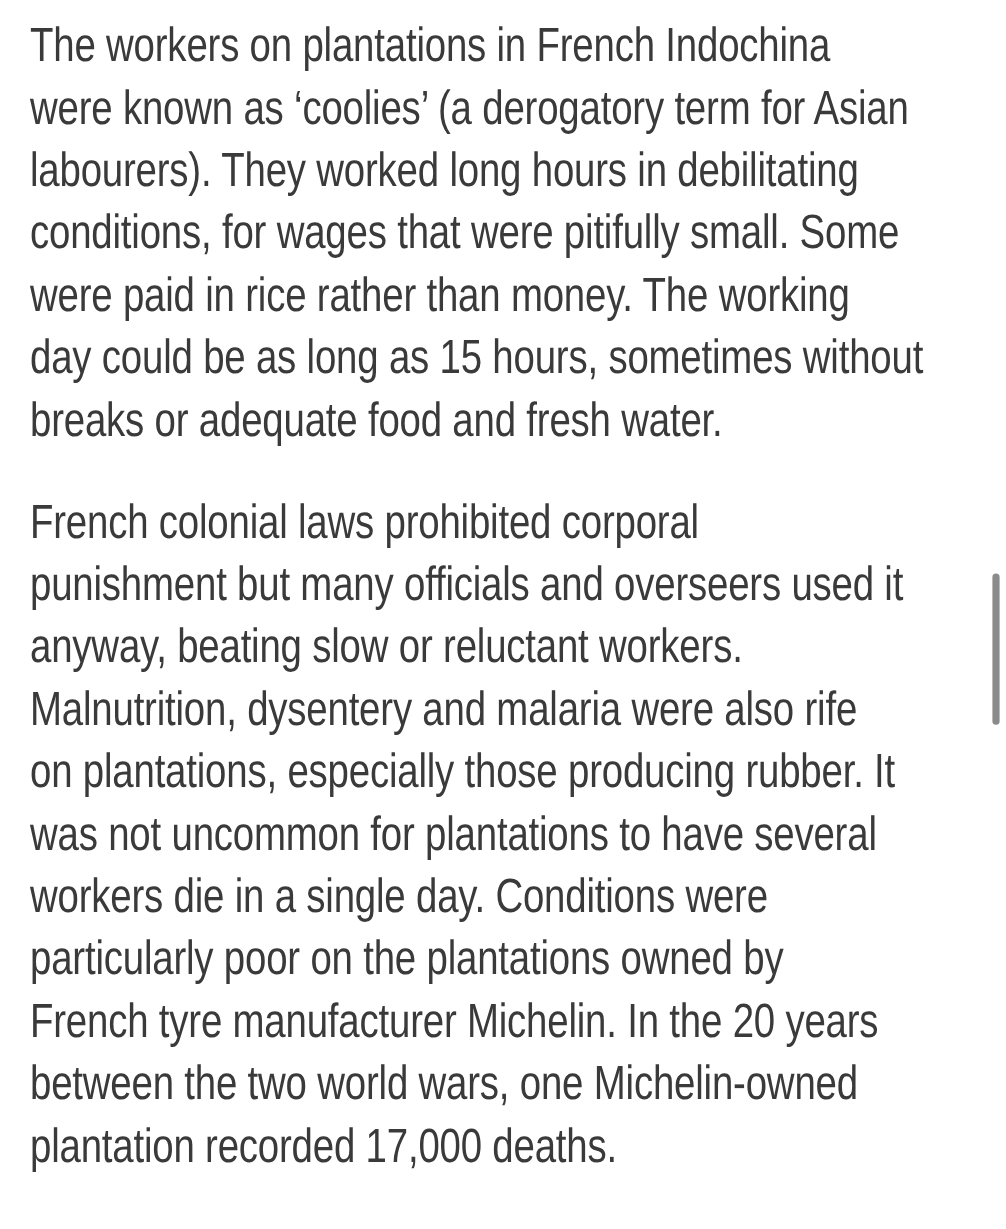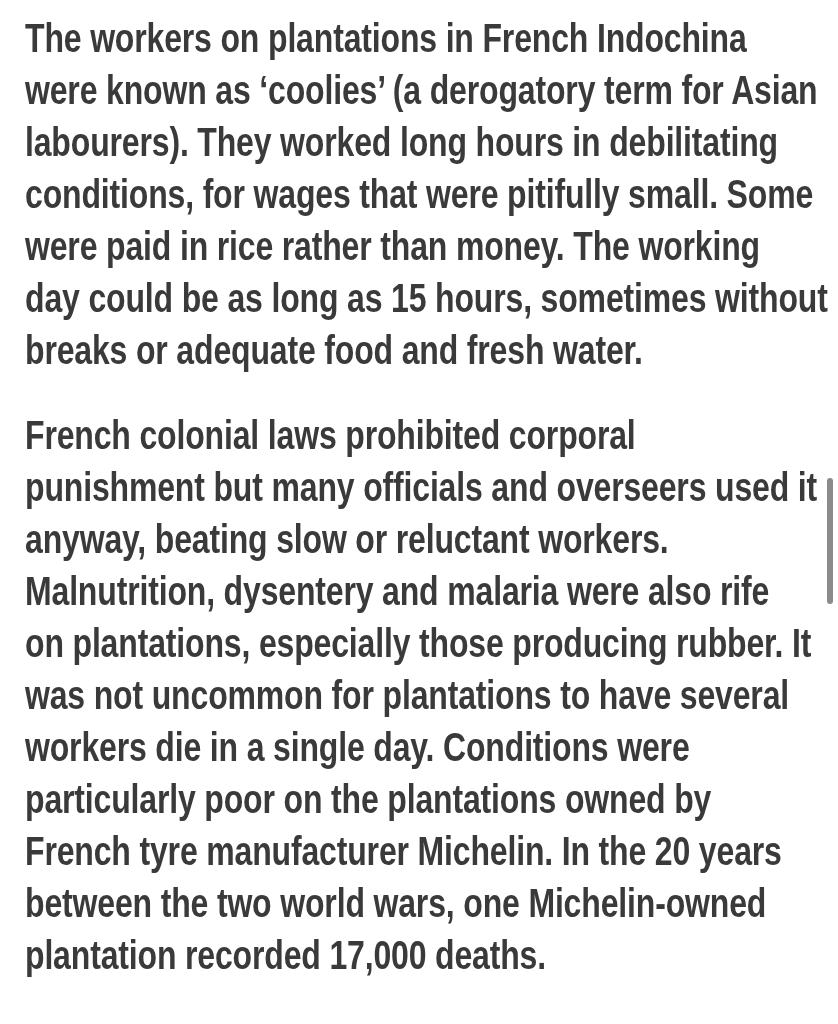--- a/index.html
+++ b/index.html
@@ -16,21 +16,20 @@
     width: 838px;
     height: 1024px;
     background: var(--bg);
     overflow: hidden;
     position: relative;
     font-family: "Liberation Sans", sans-serif;
   }
   .page {
     position: absolute;
     inset: 0;
-    font-weight: bold;
   }
   .article {
     position: absolute;
     left: 25px;
     top: 12px;
     width: 1020px;
     color: var(--text);
     font-size: 40px;
     line-height: 52px;
     letter-spacing: -0.2px;

